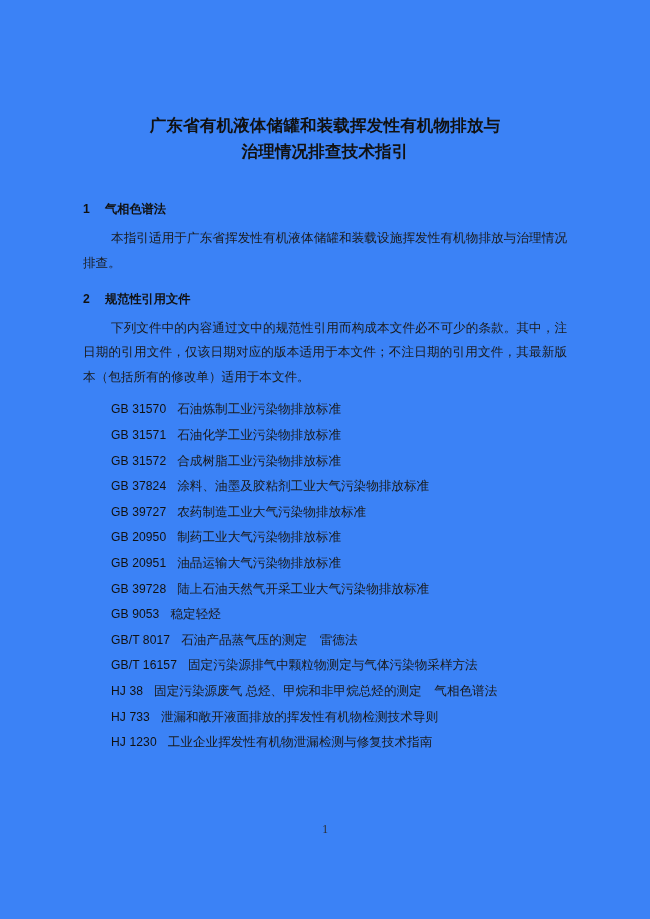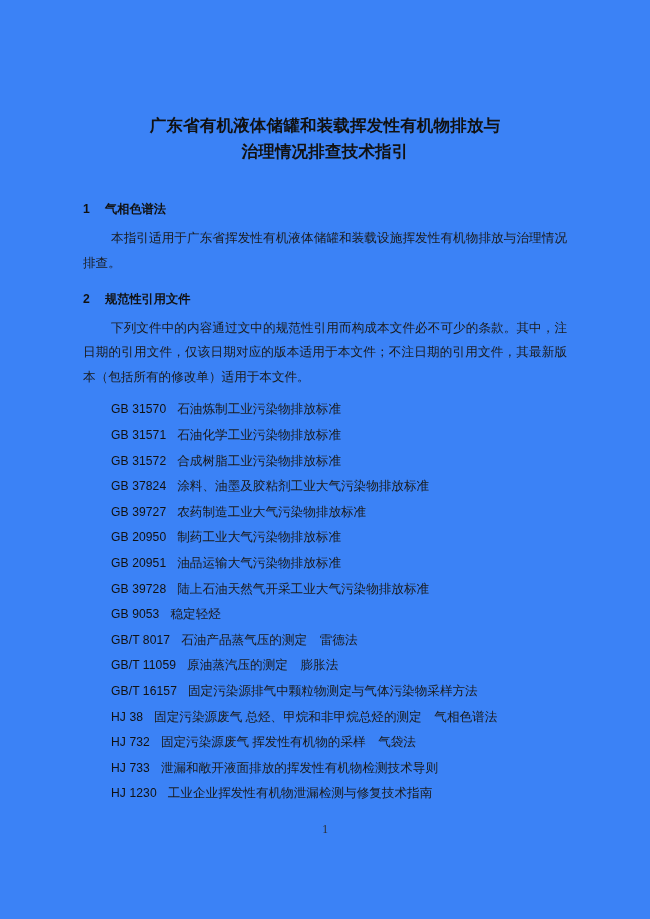--- a/index.html
+++ b/index.html
@@ -143,24 +143,22 @@
       <li class="std-item"><span class="std-code">GB 31570</span><span class="std-gap"></span><span class="std-name">石油炼制工业污染物排放标准</span></li>
       <li class="std-item"><span class="std-code">GB 31571</span><span class="std-gap"></span><span class="std-name">石油化学工业污染物排放标准</span></li>
       <li class="std-item"><span class="std-code">GB 31572</span><span class="std-gap"></span><span class="std-name">合成树脂工业污染物排放标准</span></li>
       <li class="std-item"><span class="std-code">GB 37824</span><span class="std-gap"></span><span class="std-name">涂料、油墨及胶粘剂工业大气污染物排放标准</span></li>
       <li class="std-item"><span class="std-code">GB 39727</span><span class="std-gap"></span><span class="std-name">农药制造工业大气污染物排放标准</span></li>
       <li class="std-item"><span class="std-code">GB 20950</span><span class="std-gap"></span><span class="std-name">制药工业大气污染物排放标准</span></li>
       <li class="std-item"><span class="std-code">GB 20951</span><span class="std-gap"></span><span class="std-name">油品运输大气污染物排放标准</span></li>
       <li class="std-item"><span class="std-code">GB 39728</span><span class="std-gap"></span><span class="std-name">陆上石油天然气开采工业大气污染物排放标准</span></li>
       <li class="std-item"><span class="std-code">GB 9053</span><span class="std-gap"></span><span class="std-name">稳定轻烃</span></li>
       <li class="std-item"><span class="std-code">GB/T 8017</span><span class="std-gap"></span><span class="std-name">石油产品蒸气压的测定　雷德法</span></li>
-      <li class="std-item"><span class="std-code">GB/T 11059</span><span class="std-gap"></span><span class="std-name">原油蒸汽压的测定　膨胀法</span></li>
       <li class="std-item"><span class="std-code">GB/T 16157</span><span class="std-gap"></span><span class="std-name">固定污染源排气中颗粒物测定与气体污染物采样方法</span></li>
       <li class="std-item"><span class="std-code">HJ 38</span><span class="std-gap"></span><span class="std-name">固定污染源废气 总烃、甲烷和非甲烷总烃的测定　气相色谱法</span></li>
-      <li class="std-item"><span class="std-code">HJ 732</span><span class="std-gap"></span><span class="std-name">固定污染源废气 挥发性有机物的采样　气袋法</span></li>
       <li class="std-item"><span class="std-code">HJ 733</span><span class="std-gap"></span><span class="std-name">泄漏和敞开液面排放的挥发性有机物检测技术导则</span></li>
       <li class="std-item"><span class="std-code">HJ 1230</span><span class="std-gap"></span><span class="std-name">工业企业挥发性有机物泄漏检测与修复技术指南</span></li>
     </ul>
 
   </div>
 
   <div class="page-footer">1</div>
 </div>
 
 </body></html>

